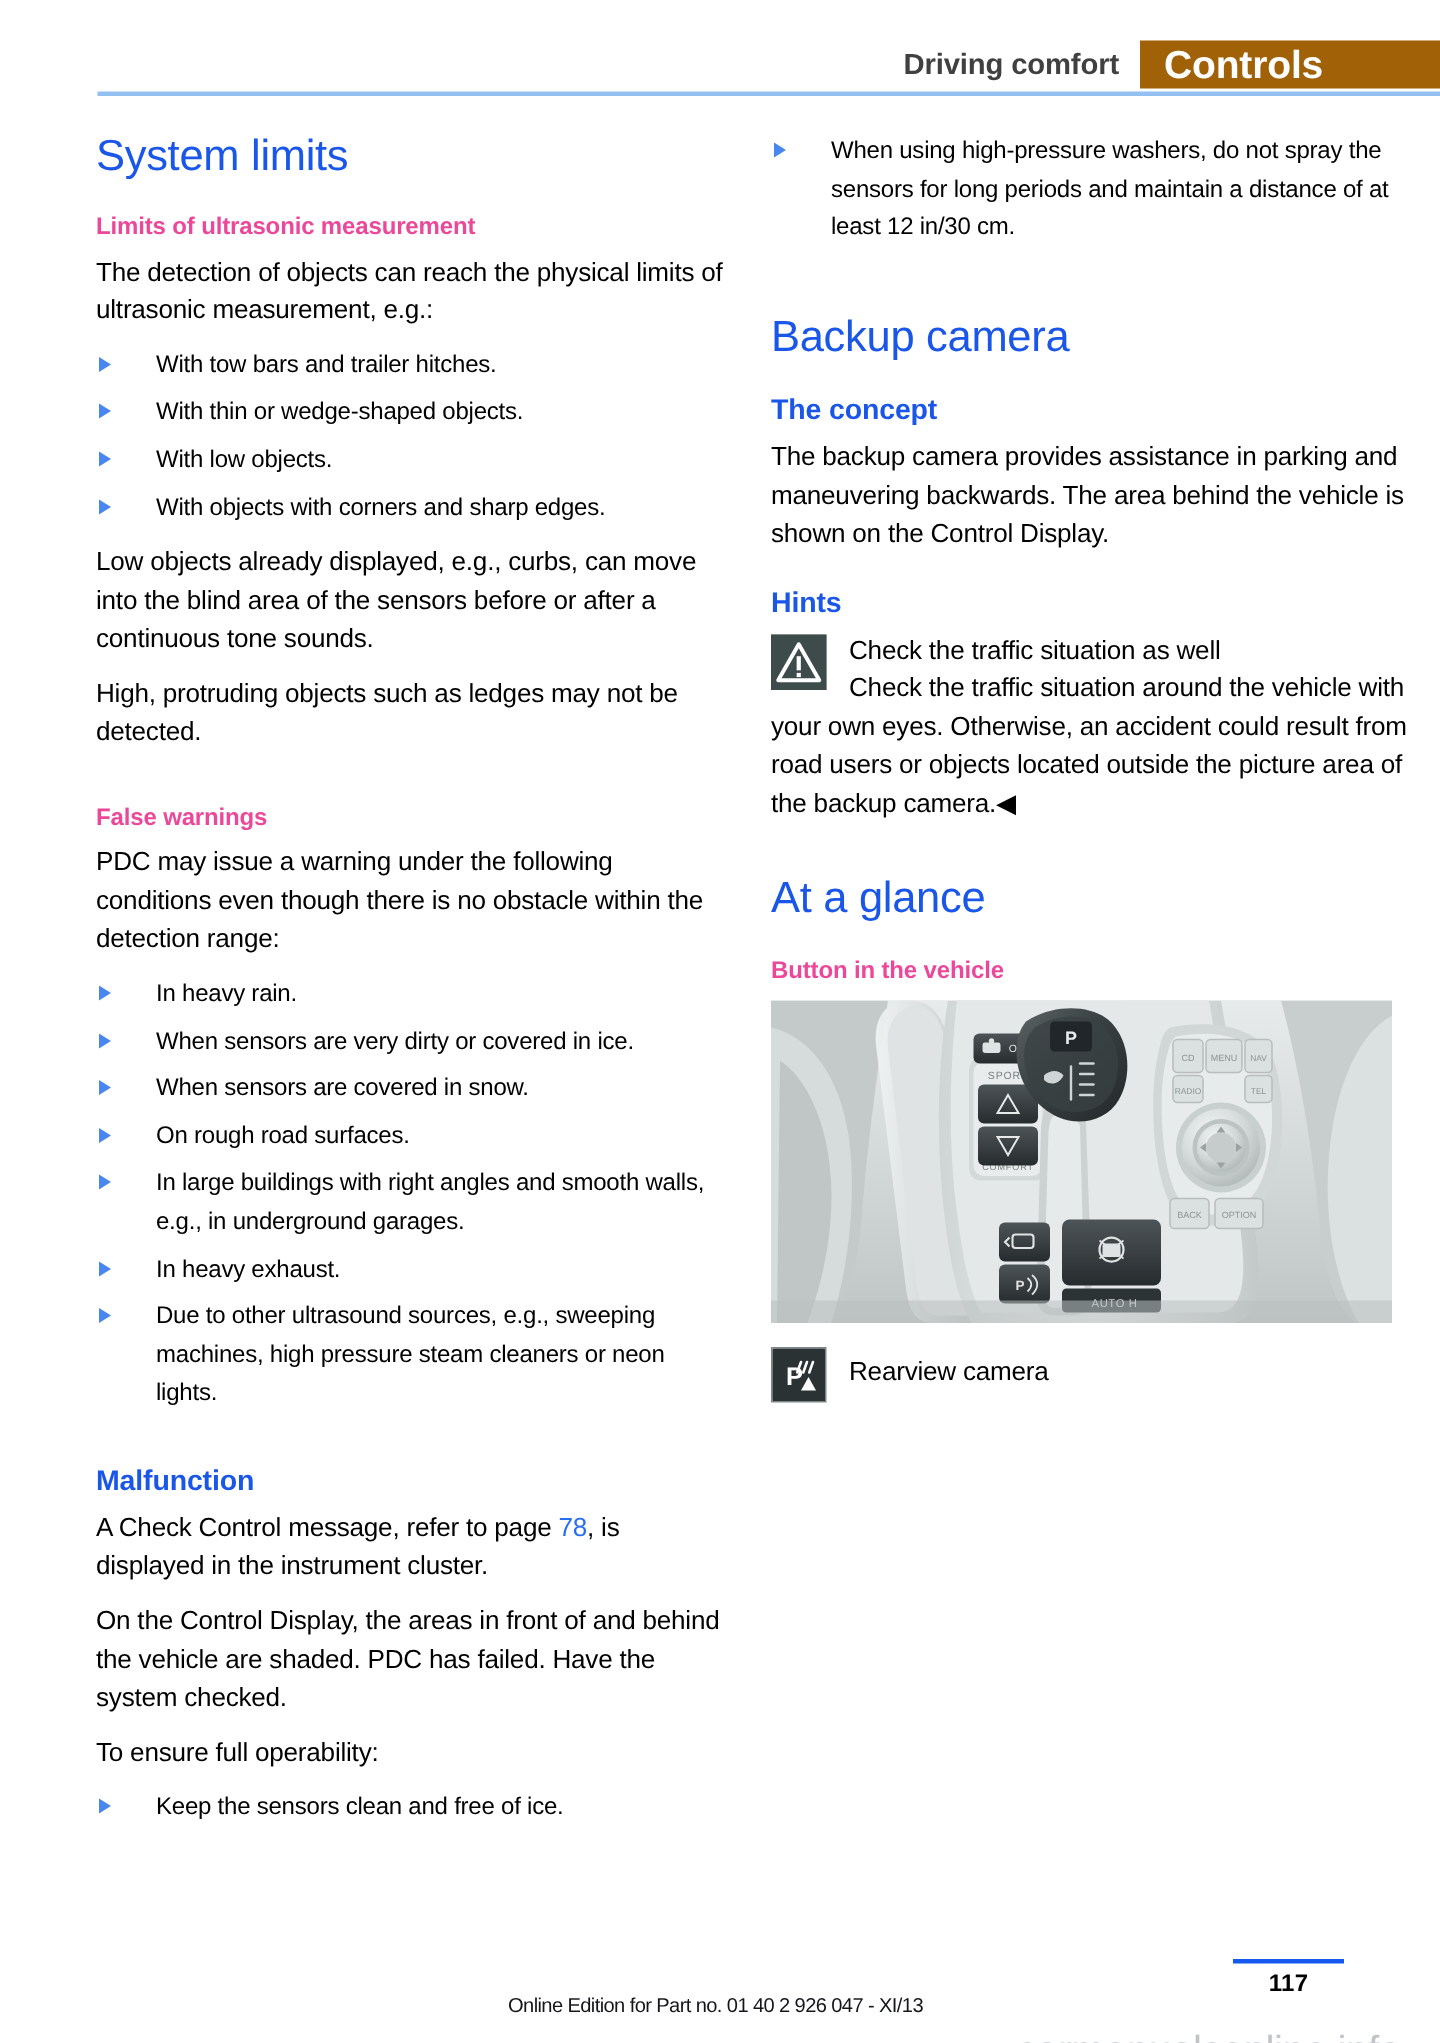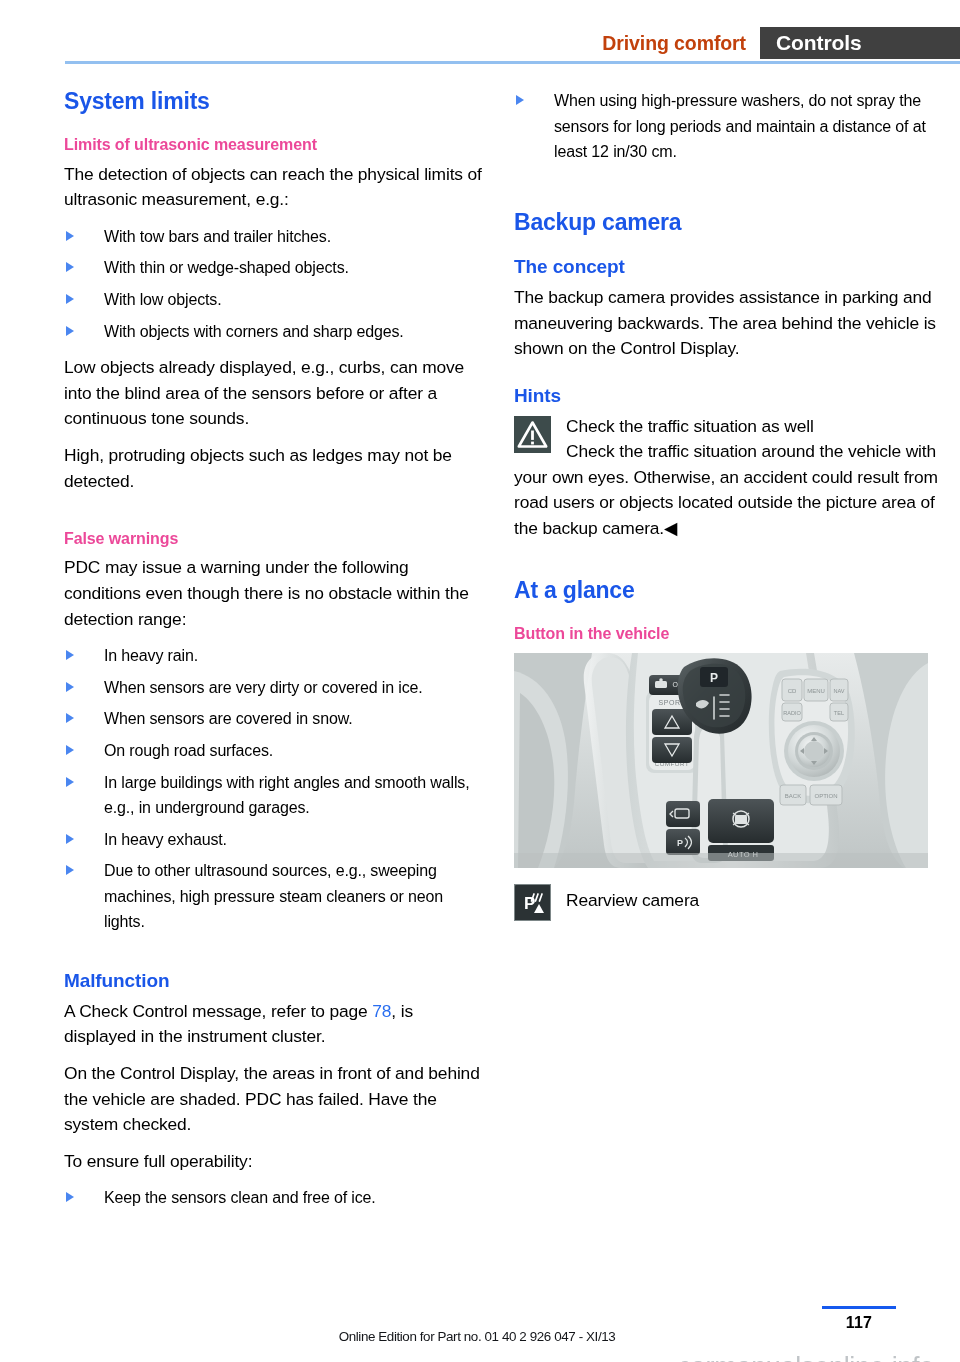--- a/index.html
+++ b/index.html
@@ -25,32 +25,32 @@
   }
   .header-tabs {
     position: absolute;
     top: 27px;
     right: 0;
     display: flex;
     align-items: stretch;
     height: 32px;
   }
   .tab-inactive {
-    color: #c2410c;
+    color: #404040;
     font-size: 19.5px;
     font-weight: bold;
     line-height: 32px;
     padding: 0 14px 0 0;
     white-space: nowrap;
     letter-spacing: -0.1px;
   }
   .tab-active {
-    background: #404040;
+    background: #a16207;
     color: #ffffff;
-    font-size: 21px;
+    font-size: 26px;
     font-weight: bold;
     line-height: 32px;
     padding: 0 24px 0 16px;
     white-space: nowrap;
     min-width: 200px;
     box-sizing: border-box;
     letter-spacing: -0.1px;
   }
   .header-rule {
     position: absolute;
@@ -71,22 +71,22 @@
   .col {
     position: absolute;
     top: 0;
     width: 424px;
   }
   .col-left  { left: 64px; }
   .col-right { left: 514px; }
 
   
   h1.sect {
-    font-size: 23px;
-    font-weight: bold;
+    font-size: 29px;
+    font-weight: normal;
     color: #1a56e8;
     margin: 0 0 21px 0;
     line-height: 1.15;
     letter-spacing: -0.2px;
   }
   h2.sub {
     font-size: 19px;
     font-weight: bold;
     color: #1a56e8;
     margin: 0 0 6px 0;

